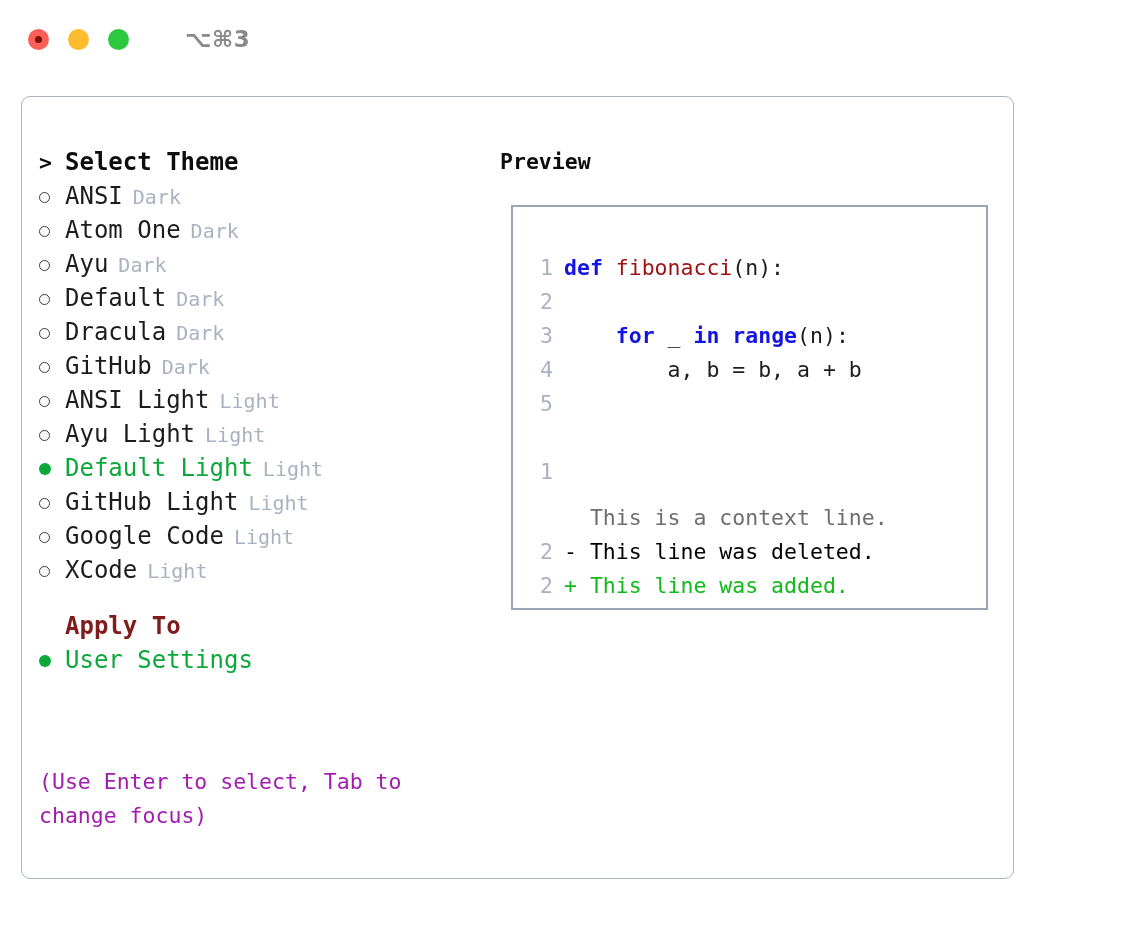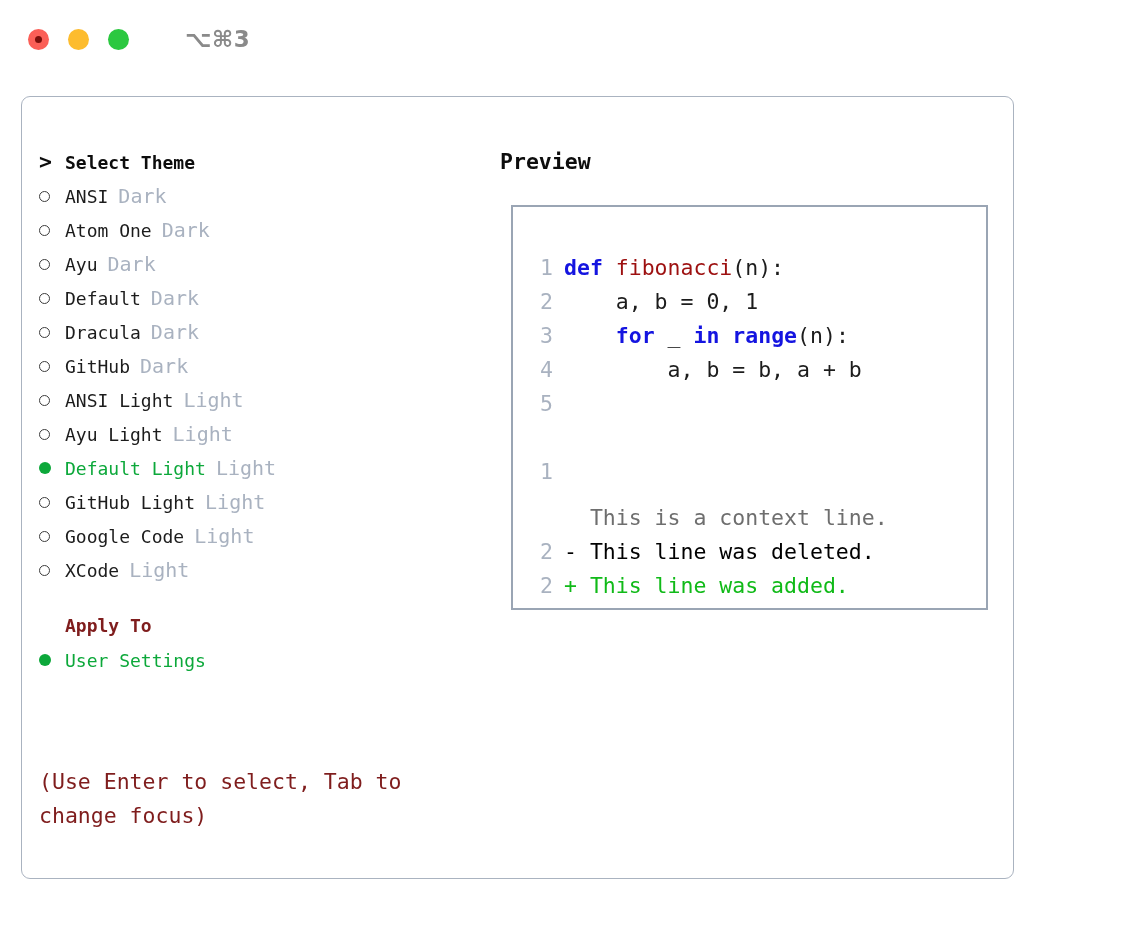--- a/index.html
+++ b/index.html
@@ -133,21 +133,21 @@
     display: inline-block;
     width: 11px;
     height: 11px;
     border-radius: 50%;
     border: 1.6px solid #3c3c3c;
     background: transparent;
     vertical-align: middle;
   }
 
   .row-title {
-    font-size: 18px;
+    font-size: 24px;
     color: #1c1c1c;
     letter-spacing: 0px;
   }
   .row.header .row-title {
     font-weight: 700;
     color: #0d0d0d;
   }
   .row.selected .row-title {
     color: #0ca83a;
   }
@@ -164,21 +164,21 @@
 
   .spacer-sm { height: 22px; }
 
   .hint {
     position: absolute;
     left: 17px;
     top: 668px;
     width: 420px;
     font-size: 21.5px;
     line-height: 34px;
-    color: #7f1d1d;
+    color: #a21caf;
   }
 
   
   .right-col {
     position: absolute;
     left: 478px;
     top: 48px;
     width: 500px;
   }
 
@@ -286,21 +286,21 @@
 
       <div class="hint">(Use Enter to select, Tab to change focus)</div>
 
       <div class="right-col">
         <div class="preview-title">Preview</div>
 
         <div class="code-box">
           <div class="code-inner">
             <div id="code-rows">
                 <div class="code-line"><span class="lineno">1</span><span class="code-text"><span class="tok-kw">def </span><span class="tok-fn">fibonacci</span><span class="tok-plain">(n):</span></span></div>
-                <div class="code-line"><span class="lineno">2</span><span class="code-text"><span class="tok-plain">    a, b = 0, 1</span></span></div>
+                <div class="code-line"><span class="lineno">2</span></div>
                 <div class="code-line"><span class="lineno">3</span><span class="code-text"><span class="tok-plain">    </span><span class="tok-kw">for</span><span class="tok-plain"> _ </span><span class="tok-kw">in</span><span class="tok-plain"> </span><span class="tok-kw">range</span><span class="tok-plain">(n):</span></span></div>
                 <div class="code-line"><span class="lineno">4</span><span class="code-text"><span class="tok-plain">        a, b = b, a + b</span></span></div>
                 <div class="code-line"><span class="lineno">5</span></div>
               </div>
             <div class="code-gap"></div>
             <div id="diff-rows">
                 <div class="code-line"><span class="lineno">1</span><span class="tok-ctx"><span>  </span><span>This is a context line.</span></span></div>
                 <div class="code-line"><span class="lineno">2</span><span class="tok-del"><span>- </span><span>This line was deleted.</span></span></div>
                 <div class="code-line"><span class="lineno">2</span><span class="tok-add"><span>+ </span><span>This line was added.</span></span></div>
               </div>

